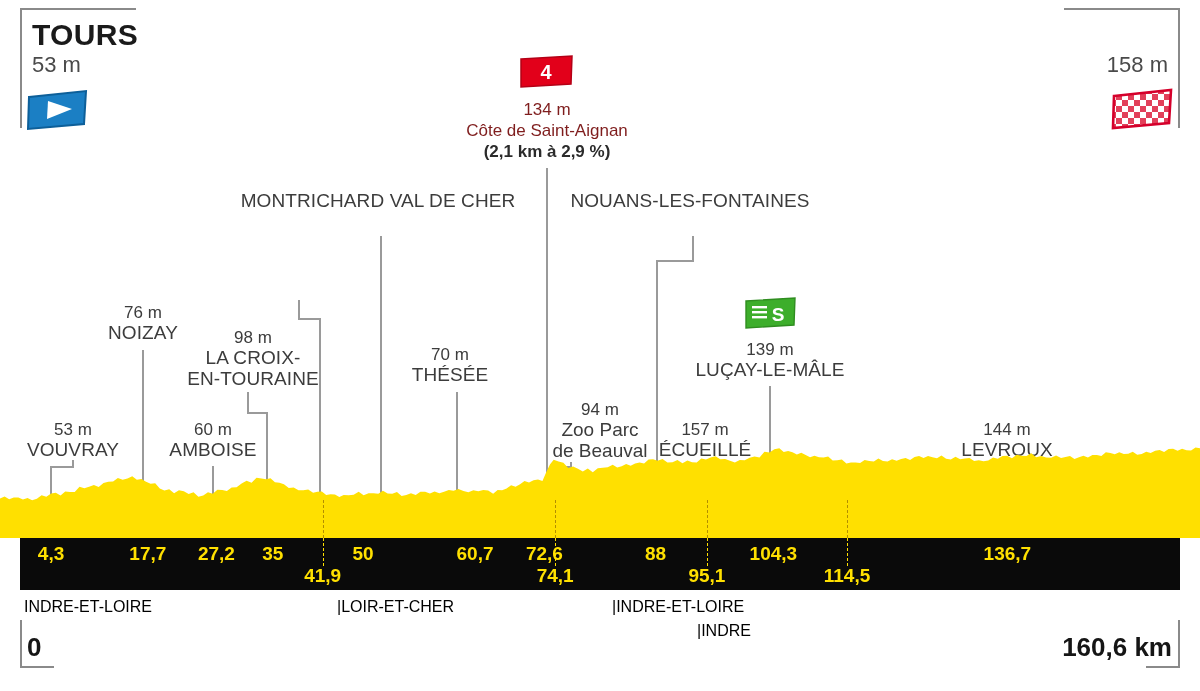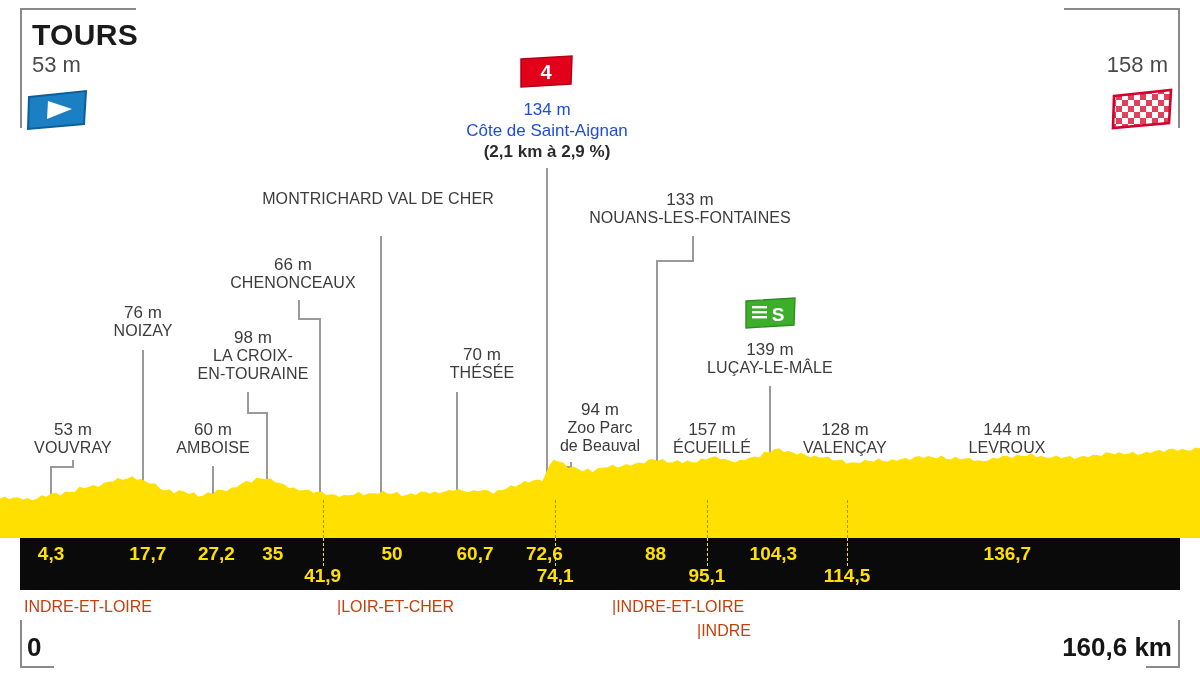--- a/index.html
+++ b/index.html
@@ -27,50 +27,50 @@
 
   
   .flag { display:block; }
 
   
   .poi {
     position:absolute; text-align:center; white-space:nowrap;
     color:#3c3c3c; line-height:1.12;
   }
   .poi .alt { font-size:17px; }
-  .poi .nm  { font-size:16px; letter-spacing:0.1px; }
+  .poi .nm  { font-size:19px; letter-spacing:0.1px; }
   .poi.mixed .nm { letter-spacing:0; }
 
   
   .lead { position:absolute; background:#9a9a9a; }
   .lead-v { width:1.6px; }
   .lead-h { height:1.6px; }
 
   
-  .climb-title { font-size:17px; color:#1d4ed8; line-height:1.15; text-align:center; white-space:nowrap;}
+  .climb-title { font-size:17px; color:#7f1d1d; line-height:1.15; text-align:center; white-space:nowrap;}
   .climb-grade { font-size:17px; font-weight:bold; color:#2b2b2b; }
 
   
   #profileWrap { position:absolute; left:0; top:420px; width:1200px; height:118px; }
   #profileSvg  { display:block; }
 
   
   #kmbar {
     position:absolute; left:20px; top:538px; width:1160px; height:52px;
     background:#0a0a0a;
   }
   .kmlabel {
     position:absolute; color:#ffe000; font-weight:bold; font-size:19px;
     white-space:nowrap; transform:translateX(-50%);
   }
   .kmtick { position:absolute; width:0; border-left:1.6px dashed #ffe000; }
 
   
   .dept {
-    position:absolute; font-size:16px; color:#c2410c; white-space:nowrap;
+    position:absolute; font-size:16px; color:#000000; white-space:nowrap;
   }
 
   
   .foot-dist { position:absolute; font-weight:bold; font-size:26px; color:#151515; }
   .foot-bracket { position:absolute; background:#8a8a8a; }
 </style>
 </head>
 <body>
 
 <div id="stage">
@@ -163,66 +163,57 @@
 
   <div class="poi" style="left:253px; top:328px; transform:translateX(-50%);">
     <div class="alt">98 m</div>
     <div class="nm">LA CROIX-</div>
     <div class="nm">EN-TOURAINE</div>
   </div>
   <div class="lead lead-v" style="left:247px; top:392px; height:22px;"></div>
   <div class="lead lead-h" style="left:247px; top:412px; width:20px;"></div>
   <div class="lead lead-v" style="left:266px; top:412px; height:108px;"></div>
 
-  <div class="poi" style="left:293px; top:255px; transform:translateX(-50%);">
-    <div class="alt">66 m</div>
-    <div class="nm">CHENONCEAUX</div>
-  </div>
   <div class="lead lead-v" style="left:298px; top:300px; height:20px;"></div>
   <div class="lead lead-h" style="left:298px; top:318px; width:22px;"></div>
   <div class="lead lead-v" style="left:319px; top:318px; height:202px;"></div>
 
   <div class="poi" style="left:378px; top:190px; transform:translateX(-50%);">
     <div class="nm">MONTRICHARD VAL DE CHER</div>
   </div>
   <div class="lead lead-v" style="left:380px; top:236px; height:284px;"></div>
 
-  <div class="poi" style="left:450px; top:345px; transform:translateX(-50%);margin-left:32px;">
+  <div class="poi" style="left:450px; top:345px; transform:translateX(-50%);">
     <div class="alt">70 m</div>
     <div class="nm">THÉSÉE</div>
   </div>
   <div class="lead lead-v" style="left:456px; top:392px; height:128px;"></div>
 
   <div class="poi mixed" style="left:600px; top:400px; transform:translateX(-50%);">
     <div class="alt">94 m</div>
     <div class="nm">Zoo Parc</div>
     <div class="nm">de Beauval</div>
   </div>
   <div class="lead lead-v" style="left:556px; top:466px; height:54px;"></div>
   <div class="lead lead-h" style="left:556px; top:466px; width:16px;"></div>
   <div class="lead lead-v" style="left:570px; top:462px; height:8px;"></div>
 
   <div class="poi" style="left:690px; top:190px; transform:translateX(-50%);">
-    <div class="alt">133 m</div>
     <div class="nm">NOUANS-LES-FONTAINES</div>
   </div>
   <div class="lead lead-v" style="left:692px; top:236px; height:26px;"></div>
   <div class="lead lead-h" style="left:656px; top:260px; width:38px;"></div>
   <div class="lead lead-v" style="left:656px; top:260px; height:260px;"></div>
 
-  <div class="poi" style="left:705px; top:420px; transform:translateX(-50%);margin-left:7px;">
+  <div class="poi" style="left:705px; top:420px; transform:translateX(-50%);">
     <div class="alt">157 m</div>
     <div class="nm">ÉCUEILLÉ</div>
   </div>
   <div class="lead lead-v" style="left:707px; top:466px; height:54px;"></div>
 
-  <div class="poi" style="left:845px; top:420px; transform:translateX(-50%);">
-    <div class="alt">128 m</div>
-    <div class="nm">VALENÇAY</div>
-  </div>
   <div class="lead lead-v" style="left:852px; top:466px; height:54px;"></div>
 
   <div class="poi" style="left:1007px; top:420px; transform:translateX(-50%);">
     <div class="alt">144 m</div>
     <div class="nm">LEVROUX</div>
   </div>
   <div class="lead lead-v" style="left:1003px; top:466px; height:54px;"></div>
 
   <div id="profileWrap">
     <svg id="profileSvg" width="1200" height="118" viewBox="0 0 1200 118" preserveAspectRatio="none">
@@ -230,21 +221,21 @@
     </svg>
   </div>
 
   <div id="kmbar">
       <div class="kmlabel" style="left: 31.0585px; top: 5px;">4,3</div>
       <div class="kmlabel" style="left: 127.846px; top: 5px;">17,7</div>
       <div class="kmlabel" style="left: 196.463px; top: 5px;">27,2</div>
       <div class="kmlabel" style="left: 252.802px; top: 5px;">35</div>
       <div class="kmlabel" style="left: 302.64px; top: 27px;">41,9</div>
       <div class="kmtick" style="left: 302.64px; top: 0px; height: 28px;"></div>
-      <div class="kmlabel" style="left: 372px; top: 5px;">50</div>
+      <div class="kmlabel" style="left: 343px; top: 5px;">50</div>
       <div class="kmlabel" style="left: 455px; top: 5px;">60,7</div>
       <div class="kmlabel" style="left: 524.384px; top: 5px;">72,6</div>
       <div class="kmlabel" style="left: 535.218px; top: 27px;">74,1</div>
       <div class="kmtick" style="left: 535.218px; top: 0px; height: 28px;"></div>
       <div class="kmlabel" style="left: 635.616px; top: 5px;">88</div>
       <div class="kmlabel" style="left: 686.899px; top: 27px;">95,1</div>
       <div class="kmtick" style="left: 686.899px; top: 0px; height: 28px;"></div>
       <div class="kmlabel" style="left: 753.35px; top: 5px;">104,3</div>
       <div class="kmlabel" style="left: 827.024px; top: 27px;">114,5</div>
       <div class="kmtick" style="left: 827.024px; top: 0px; height: 28px;"></div>

